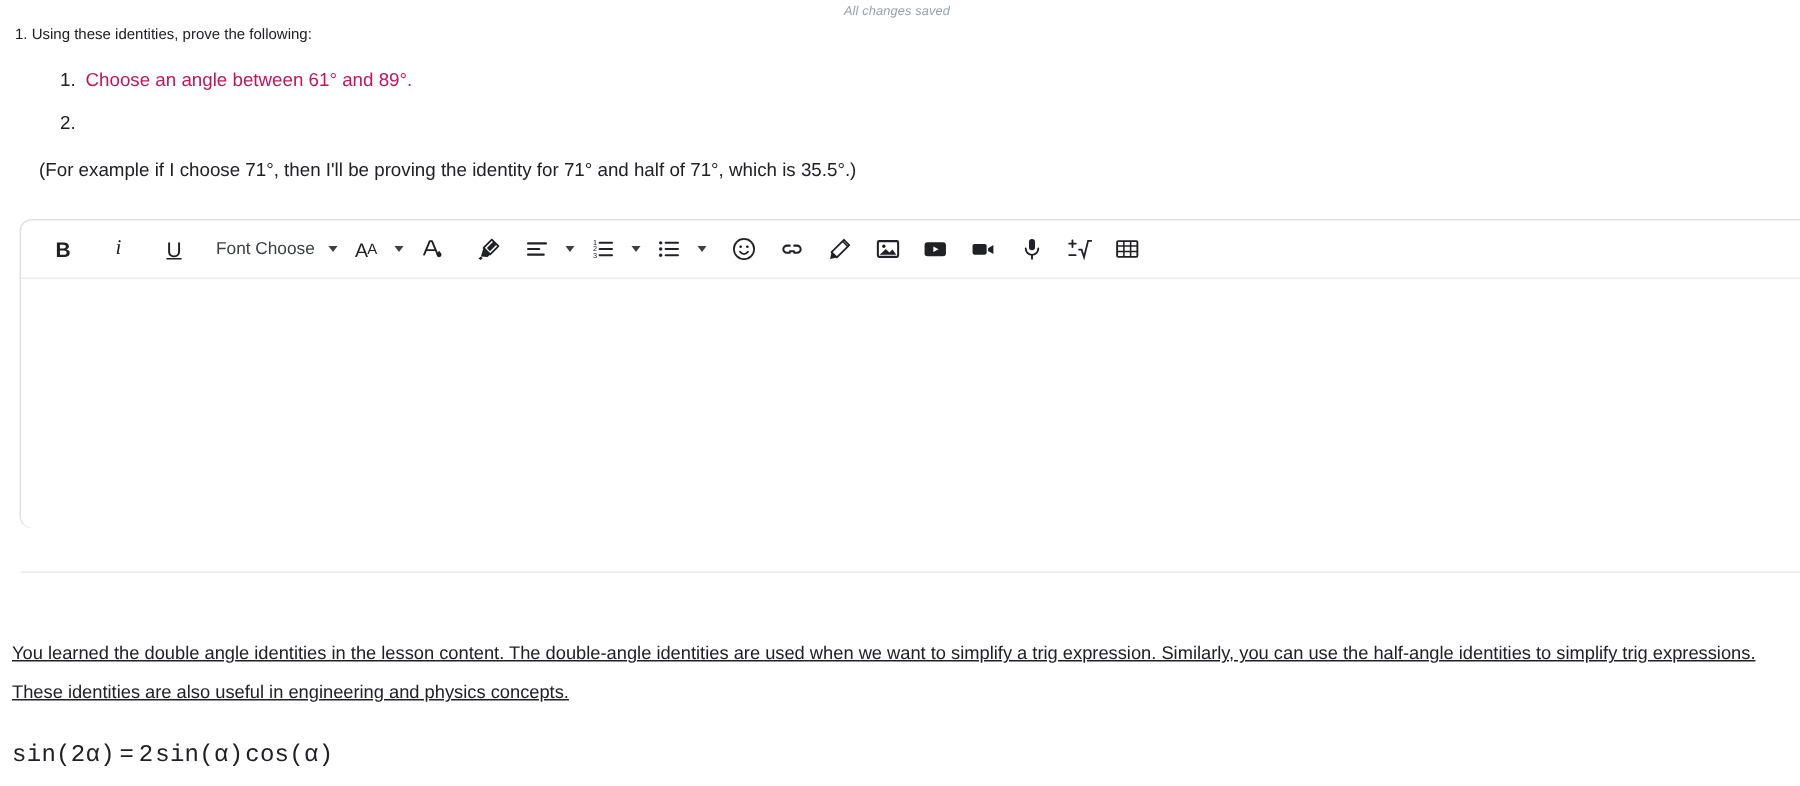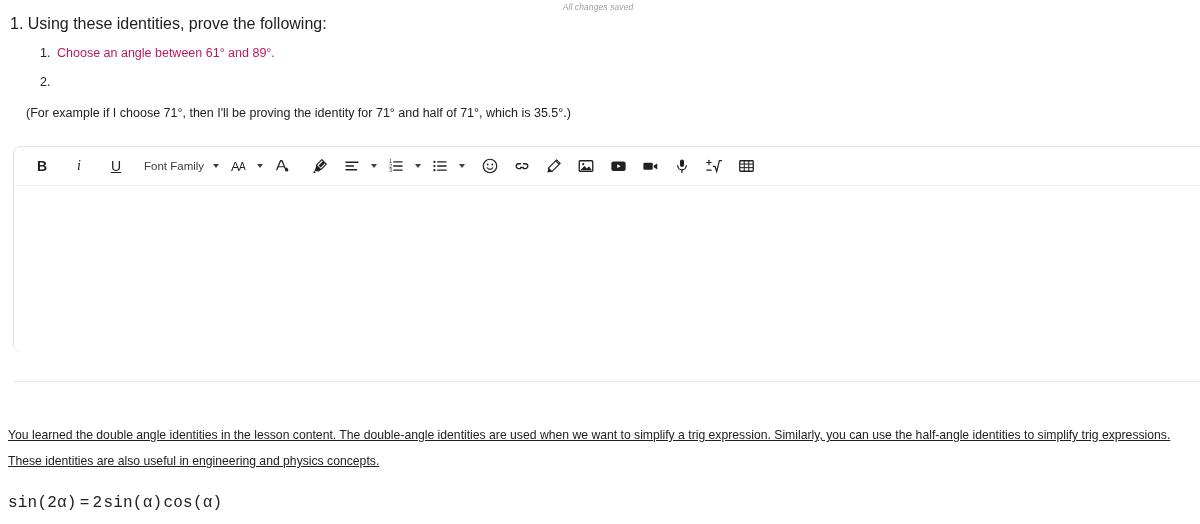--- a/index.html
+++ b/index.html
@@ -37,21 +37,21 @@
   }
 
   
   .prompt {
     position: absolute;
     top: 15px;
     left: 0;
     right: 0;
   }
   .prompt-lead {
-    font-size: 16px;
+    font-size: 10px;
     line-height: 18px;
     color: #202124;
     padding-left: 10px;
   }
   .sub-list {
     margin: 0;
     padding: 0;
     list-style: none;
   }
   .sub-item {
@@ -198,21 +198,21 @@
 </div>
 
 <div class="editor">
 
   <div class="toolbar">
 
     <span class="tb-btn tb-bold">B</span>
     <span class="tb-btn tb-italic">i</span>
     <span class="tb-btn tb-under">U</span>
 
-    <span class="tb-label">Font Family</span>
+    <span class="tb-label">Font Choose</span>
     <span class="caret"></span>
 
     <span class="tb-btn tb-aa">A<span class="small">A</span></span>
     <span class="caret"></span>
 
     <span class="tb-btn">
       <svg width="18" height="18" viewBox="0 0 24 24" fill="none">
         <path d="M5 17 L10 5 L12 5 L17 17" stroke="#202124" stroke-width="1.7" stroke-linecap="round" stroke-linejoin="round" fill="none"></path>
         <path d="M7.2 13 H14.8" stroke="#202124" stroke-width="1.5" stroke-linecap="round"></path>
         <path d="M18.3 13.5 c1.6 2 2.2 2.8 2.2 3.7 a2.2 2.2 0 0 1 -4.4 0 c0 -0.9 0.6 -1.7 2.2 -3.7 z" fill="#202124"></path>

